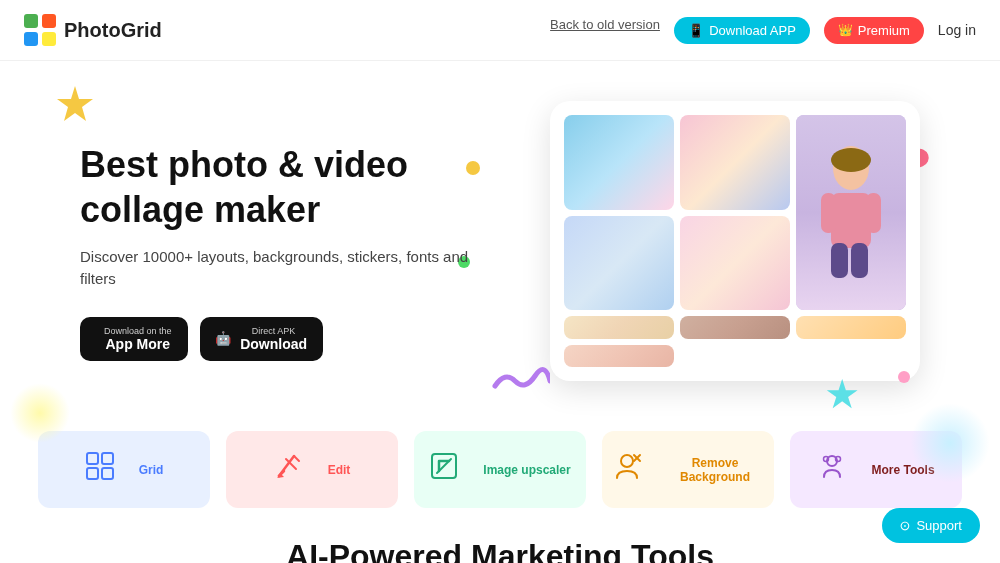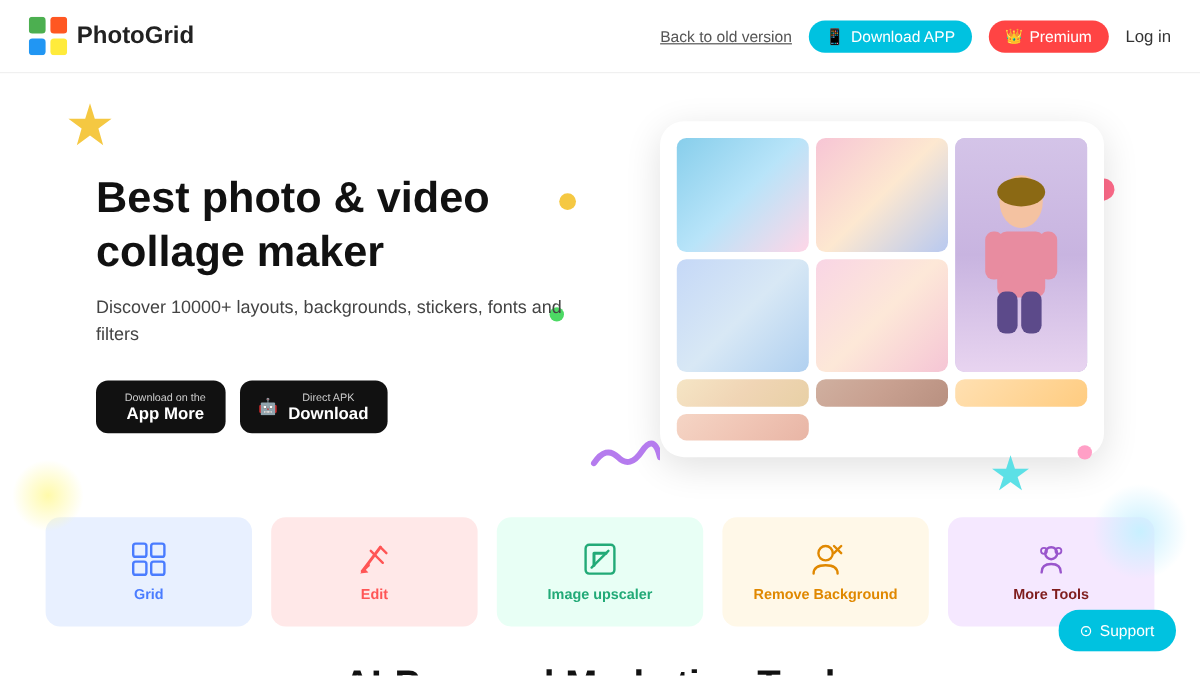--- a/index.html
+++ b/index.html
@@ -6,21 +6,21 @@
     body { font-family: -apple-system, BlinkMacSystemFont, 'Segoe UI', sans-serif; background: #fff; width: 1000px; height: 563px; overflow: hidden; position: relative; }
 
     
     .header {
       display: flex; align-items: center; justify-content: space-between;
       padding: 14px 24px; border-bottom: 1px solid #f0f0f0; position: relative; z-index: 10;
     }
     .logo { display: flex; align-items: center; gap: 8px; cursor: pointer; }
     .logo-icon { width: 32px; height: 32px; }
     .logo-text { font-size: 20px; font-weight: 700; color: #222; }
-    .header-right { display: flex; align-items: center; gap: 14px; }
+    .header-right { display: flex; gap: 14px; }
     .back-old { font-size: 13px; color: #555; text-decoration: underline; cursor: pointer; }
     .btn-download { background: #00c2e0; color: #fff; border: none; border-radius: 20px; padding: 6px 14px; font-size: 13px; cursor: pointer; display: flex; align-items: center; gap: 5px; }
     .btn-premium { background: #ff4444; color: #fff; border: none; border-radius: 20px; padding: 6px 14px; font-size: 13px; cursor: pointer; display: flex; align-items: center; gap: 5px; }
     .btn-login { font-size: 14px; color: #333; cursor: pointer; background: none; border: none; }
 
     
     .hero { display: flex; align-items: center; padding: 30px 60px 20px 80px; position: relative; min-height: 340px; overflow: hidden; }
     .hero-left { flex: 0 0 420px; z-index: 2; }
     .hero-title { font-size: 36px; font-weight: 800; color: #111; line-height: 1.25; margin-bottom: 14px; }
     .hero-subtitle { font-size: 15px; color: #444; margin-bottom: 26px; line-height: 1.5; }
@@ -82,28 +82,27 @@
       align-items: center;
       justify-content: center;
       position: relative;
     }
 
     
     .tools-section { display: flex; gap: 0; padding: 0 30px; }
     .tool-card {
       flex: 1;
       display: flex;
-      flex-direction: column;
       align-items: center;
       justify-content: center;
       padding: 20px 10px;
       border-radius: 12px;
       margin: 0 8px;
       cursor: pointer;
-      gap: 0;
+      gap: 24px;
     }
     .tool-card.grid-card { background: #e8f0ff; }
     .tool-card.edit-card { background: #ffe8e8; }
     .tool-card.remove-bg-card { background: #fff8e8; }
     .tool-card.upscaler-card { background: #e8fff5; }
     .tool-card.more-tools-card { background: #f5e8ff; }
     .tool-icon { font-size: 28px; }
     .tool-label { font-size: 12px; font-weight: 600; color: #555; text-align: center; }
     .tool-label.grid-lbl { color: #4a7cff; }
     .tool-label.edit-lbl { color: #ff5555; }

